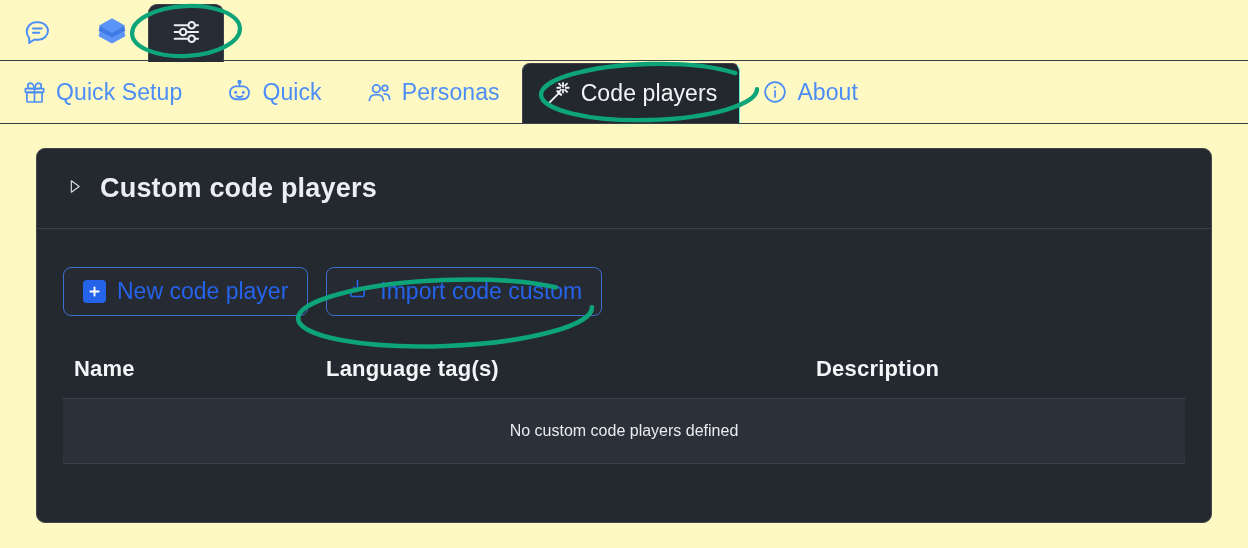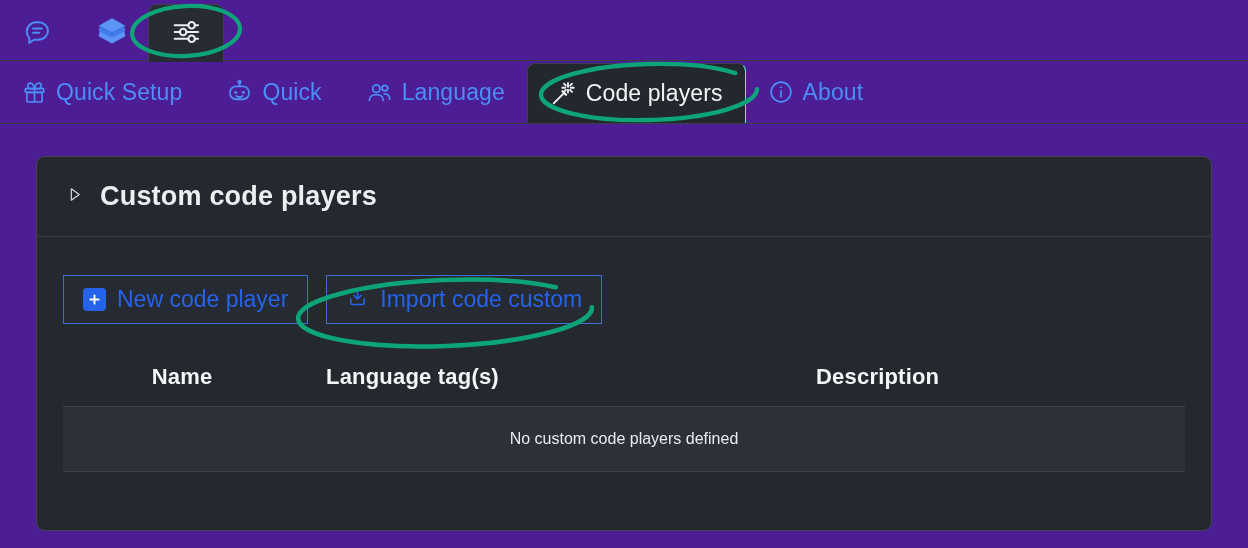--- a/index.html
+++ b/index.html
@@ -12,21 +12,21 @@
     height: 548px;
     overflow: hidden;
     font-family: "Liberation Sans", sans-serif;
     color: #e6e8ea;
     position: relative;
   }
   #app {
     position: relative;
     width: 1248px;
     height: 548px;
-    background: #4c1d95;
+    background: #fef9c3;
   }
 
   
   .iconbar {
     position: absolute;
     left: 0; top: 0;
     width: 1248px; height: 61px;
     border-bottom: 1px solid #3a3f47;
     box-sizing: border-box;
   }
@@ -83,21 +83,21 @@
     border-top-left-radius: 8px;
     border-top-right-radius: 8px;
     margin-top: 2px;
   }
   .tab .glyph { display: flex; align-items: center; }
 
   
   .panel {
     position: absolute;
     left: 36px;
-    top: 156px;
+    top: 148px;
     width: 1176px;
     height: 375px;
     border: 1px solid #40454e;
     border-radius: 9px;
     box-sizing: border-box;
     background: #24282f;
     overflow: hidden;
   }
   .panel-header {
     height: 80px;
@@ -126,21 +126,21 @@
     gap: 18px;
     margin-bottom: 32px;
   }
   .btn {
     display: inline-flex;
     align-items: center;
     gap: 11px;
     height: 49px;
     padding: 0 19px;
     border: 1px solid #3e6fd0;
-    border-radius: 0;
+    border-radius: 8px;
     background: #262a32;
     color: #2563eb;
     font-size: 23px;
     cursor: pointer;
     box-sizing: border-box;
     white-space: nowrap;
   }
   .plus-box {
     width: 23px; height: 23px;
     background: #2563eb;
@@ -157,21 +157,21 @@
     padding: 0 0 0 11px;
     height: 42px;
     align-items: center;
   }
   .th {
     font-size: 22px;
     font-weight: bold;
     color: #f3f5f7;
     letter-spacing: 0.2px;
   }
-  .th.c1 { width: 216px; text-align: center; }
+  .th.c1 { width: 216px; }
   .th.c2 { width: 490px; margin-left: 36px; }
   .th.c3 { flex: 1; }
   .empty-row {
     margin-top: 8px;
     height: 64px;
     background: #2c3139;
     border-top: 1px solid #3c424b;
     border-bottom: 1px solid #3c424b;
     display: flex;
     align-items: center;
@@ -262,21 +262,21 @@
 
     <div class="tab">
       <span class="glyph">
         <svg width="27" height="27" viewBox="0 0 24 24" fill="none" stroke="#4c8df6" stroke-width="1.6" stroke-linecap="round" stroke-linejoin="round">
           <circle cx="9.2" cy="8.6" r="3.3"></circle>
           <path d="M3 19c0-3.4 2.8-5.2 6.2-5.2S15.4 15.6 15.4 19"></path>
           <circle cx="16.8" cy="8.1" r="2.5"></circle>
           <path d="M16.2 13.3c2.8 0 4.8 1.7 4.8 4.6"></path>
         </svg>
       </span>
-      <span>Language</span>
+      <span>Personas</span>
     </div>
 
     <div class="tab active">
       <span class="glyph">
         <svg width="27" height="27" viewBox="0 0 24 24" fill="none" stroke="#f2f4f6" stroke-width="1.6" stroke-linecap="round">
           <line x1="3.3" y1="20.7" x2="12.6" y2="11.4"></line>
           <path d="M11.1 10 14.2 13.1" stroke-width="2.1"></path>
           <line x1="16" y1="2.6" x2="16" y2="6.2"></line>
           <line x1="16" y1="8.6" x2="16" y2="11.2"></line>
           <line x1="10.9" y1="6.9" x2="13.5" y2="6.9"></line>

